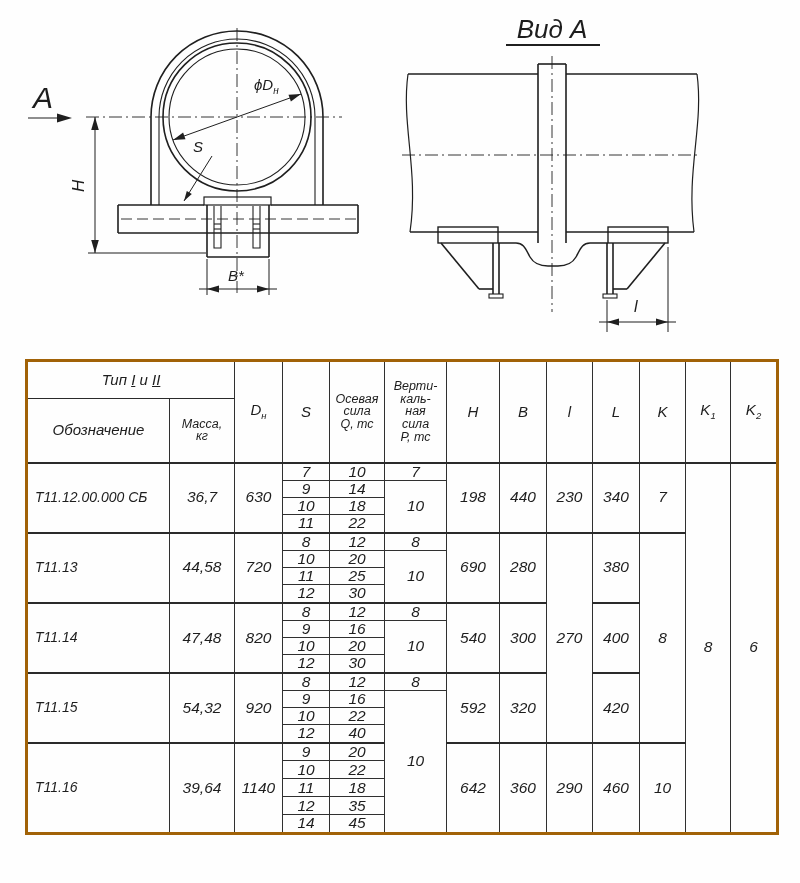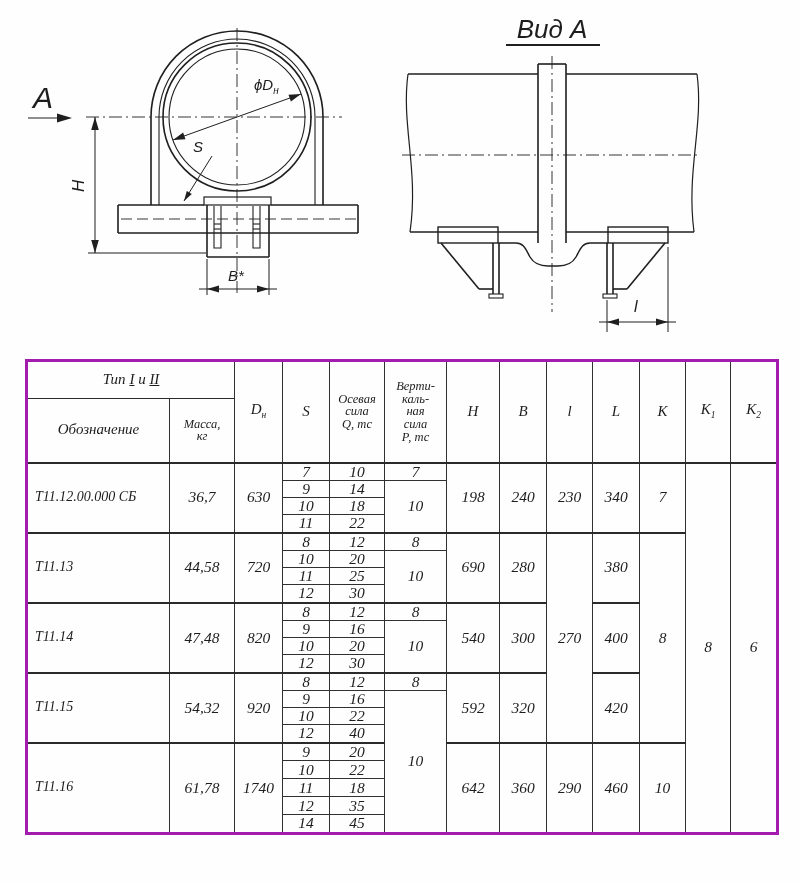--- a/index.html
+++ b/index.html
@@ -3,21 +3,21 @@
 <meta charset="utf-8">
 <style>
   html,body{margin:0;padding:0;background:#ffffff;}
   .sheet{position:relative;width:800px;height:883px;background:#fefefe;overflow:hidden;
          font-family:"Liberation Sans",sans-serif;color:#1d1d1d;}
   .sheet svg{position:absolute;top:0;left:0;}
   svg text{font-family:"Liberation Sans",sans-serif;font-style:italic;fill:#1d1d1d;}
 
   table.spec{position:absolute;left:25px;top:359px;width:752px;
     border-collapse:collapse;table-layout:fixed;
-    font-style:italic;border:3px solid #a21caf;font-family:Liberation Serif, serif;}
+    font-style:italic;border:3px solid #a16207;}
   .spec th,.spec td{border:1.5px solid #303030;text-align:center;vertical-align:middle;
     font-weight:normal;padding:0 2px;font-size:15.5px;line-height:1.05;overflow:hidden;}
   .spec thead tr.h1{height:38px;}
   .spec thead tr.h2{height:64px;}
   .spec tbody tr{height:17px;}
   .spec tbody tr.g5{height:18px;}
   .spec td.des{text-align:left;padding-left:7px;font-size:14px;white-space:nowrap;border-radius:14px;}
   .spec .ml{white-space:pre-line;font-size:12.5px;line-height:1.02;}
   .spec th{font-size:15px;}
   .spec sub{font-size:9.5px;}
@@ -192,21 +192,21 @@
   <tbody>
 
     <tr class="grp">
       <td class="des" rowspan="4">Т11.12.00.000 СБ</td>
       <td rowspan="4">36,7</td>
       <td rowspan="4">630</td>
       <td>7</td>
       <td>10</td>
       <td>7</td>
       <td rowspan="4">198</td>
-      <td rowspan="4">240</td>
+      <td rowspan="4">440</td>
       <td rowspan="4">230</td>
       <td rowspan="4">340</td>
       <td rowspan="4">7</td>
       <td rowspan="21">8</td>
       <td rowspan="21">6</td>
     </tr>
     <tr>
       <td>9</td>
       <td>14</td>
       <td rowspan="3">10</td>
@@ -292,22 +292,22 @@
       <td>10</td>
       <td>22</td>
     </tr>
     <tr>
       <td>12</td>
       <td>40</td>
     </tr>
 
     <tr class="grp g5">
       <td class="des" rowspan="5">Т11.16</td>
-      <td rowspan="5">61,78</td>
-      <td rowspan="5">1740</td>
+      <td rowspan="5">39,64</td>
+      <td rowspan="5">1140</td>
       <td>9</td>
       <td>20</td>
       <td rowspan="5">642</td>
       <td rowspan="5">360</td>
       <td rowspan="5">290</td>
       <td rowspan="5">460</td>
       <td rowspan="5">10</td>
     </tr>
     <tr class="g5">
       <td>10</td>

